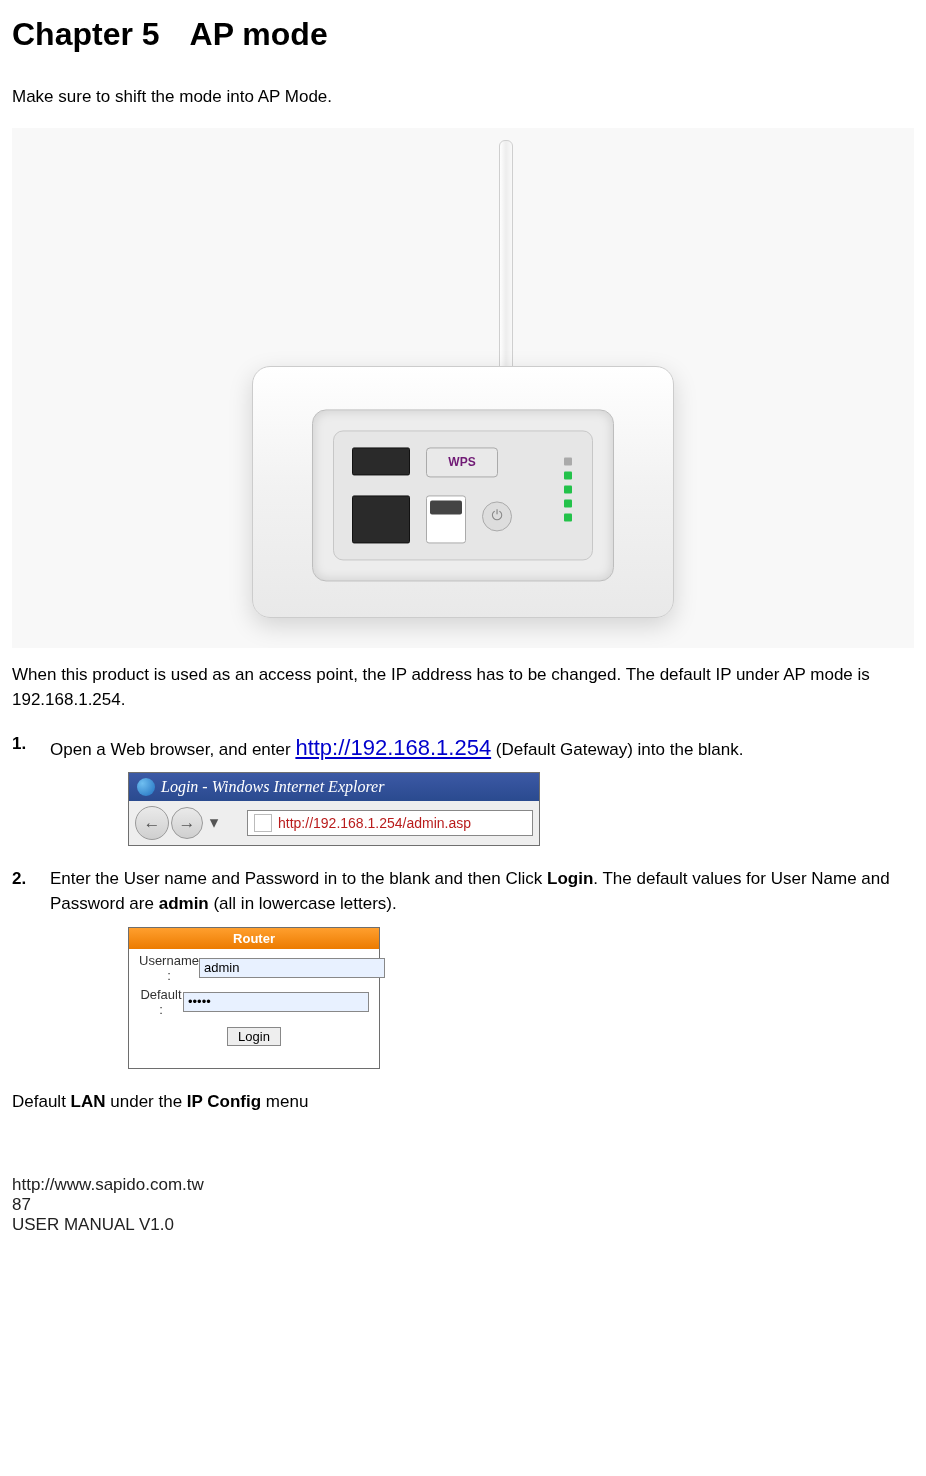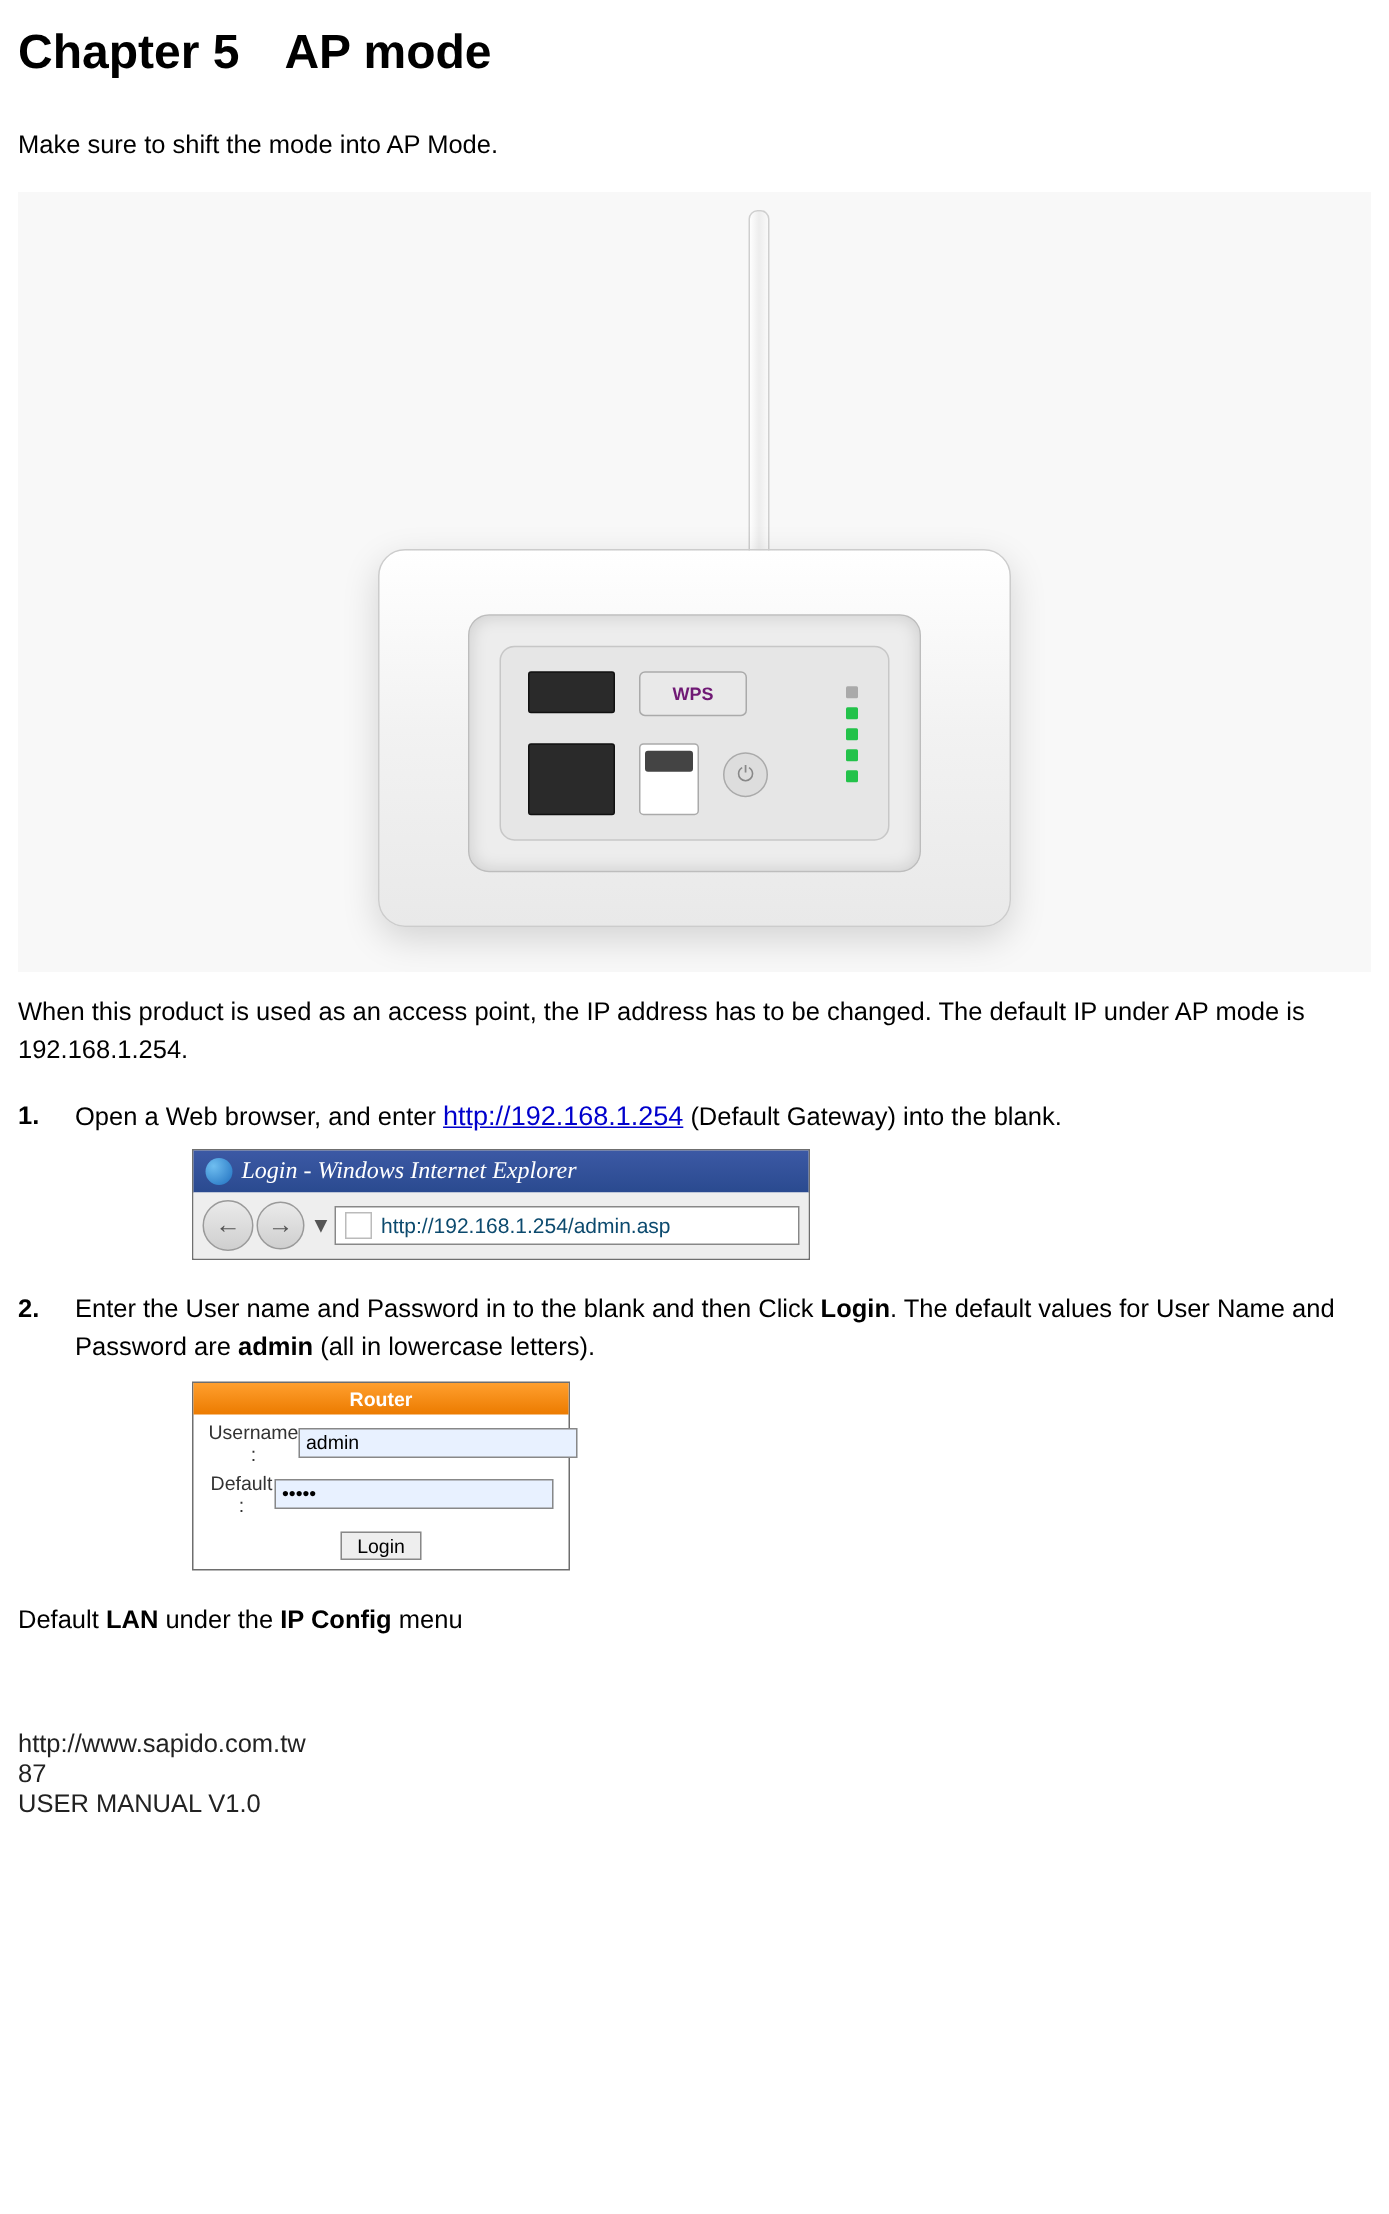--- a/index.html
+++ b/index.html
@@ -142,21 +142,21 @@
     background: #dcdcdc;
     border: 1px solid #b0b0b0;
     border-radius: 8px;
   }
   ol.steps { list-style: none; padding: 0; margin: 0; }
   ol.steps > li { margin: 0 0 16px 0; padding-left: 38px; position: relative; }
   ol.steps > li .num {
     position: absolute; left: 0; top: 0;
     font-weight: bold;
   }
-  a.url { color: #0000cc; text-decoration: underline; font-size: 18px; }
+  a.url { color: #0000cc; text-decoration: underline; font-size: 22px; }
   .browser-bar {
     margin: 8px 0 20px 78px;
     width: 410px;
     border: 1px solid #6f6f6f;
     background: #f2f2f2;
   }
   .browser-title {
     height: 28px;
     background: linear-gradient(#3c59a5,#2a4a8f);
     color: #fff;
@@ -182,35 +182,35 @@
     display: flex; align-items: center; justify-content: center;
     color: #555;
     margin-right: 2px;
   }
   .nav-btn:first-child { width: 32px; height: 32px; }
   .addr-field {
     flex: 1; height: 24px; border: 1px solid #888;
     background: #fff;
     display: flex; align-items: center;
     padding: 0 6px;
-    margin-left: 0;
-    font: 14px Arial; color: #0c4a6e;
+    margin-left: 24px;
+    font: 14px Arial; color: #b91c1c;
   }
   .addr-field .page-icon {
     width: 16px; height: 16px; border: 1px solid #bbb; background: #fff;
     margin-right: 6px;
   }
   .dropdown-chevron { width: 18px; text-align: center; color: #555; }
 
   .login-box {
     margin: 10px 0 20px 78px;
     width: 250px;
     border: 1px solid #6e6e6e;
     background: #fff;
-    padding-bottom: 4px;
+    padding-bottom: 20px;
   }
   .login-header {
     background: linear-gradient(#ff9f2e,#ec7b00);
     color: #fff;
     font: bold 13px Arial;
     text-align: center;
     padding: 3px 0;
   }
   .login-row {
     display: flex; align-items: center;

